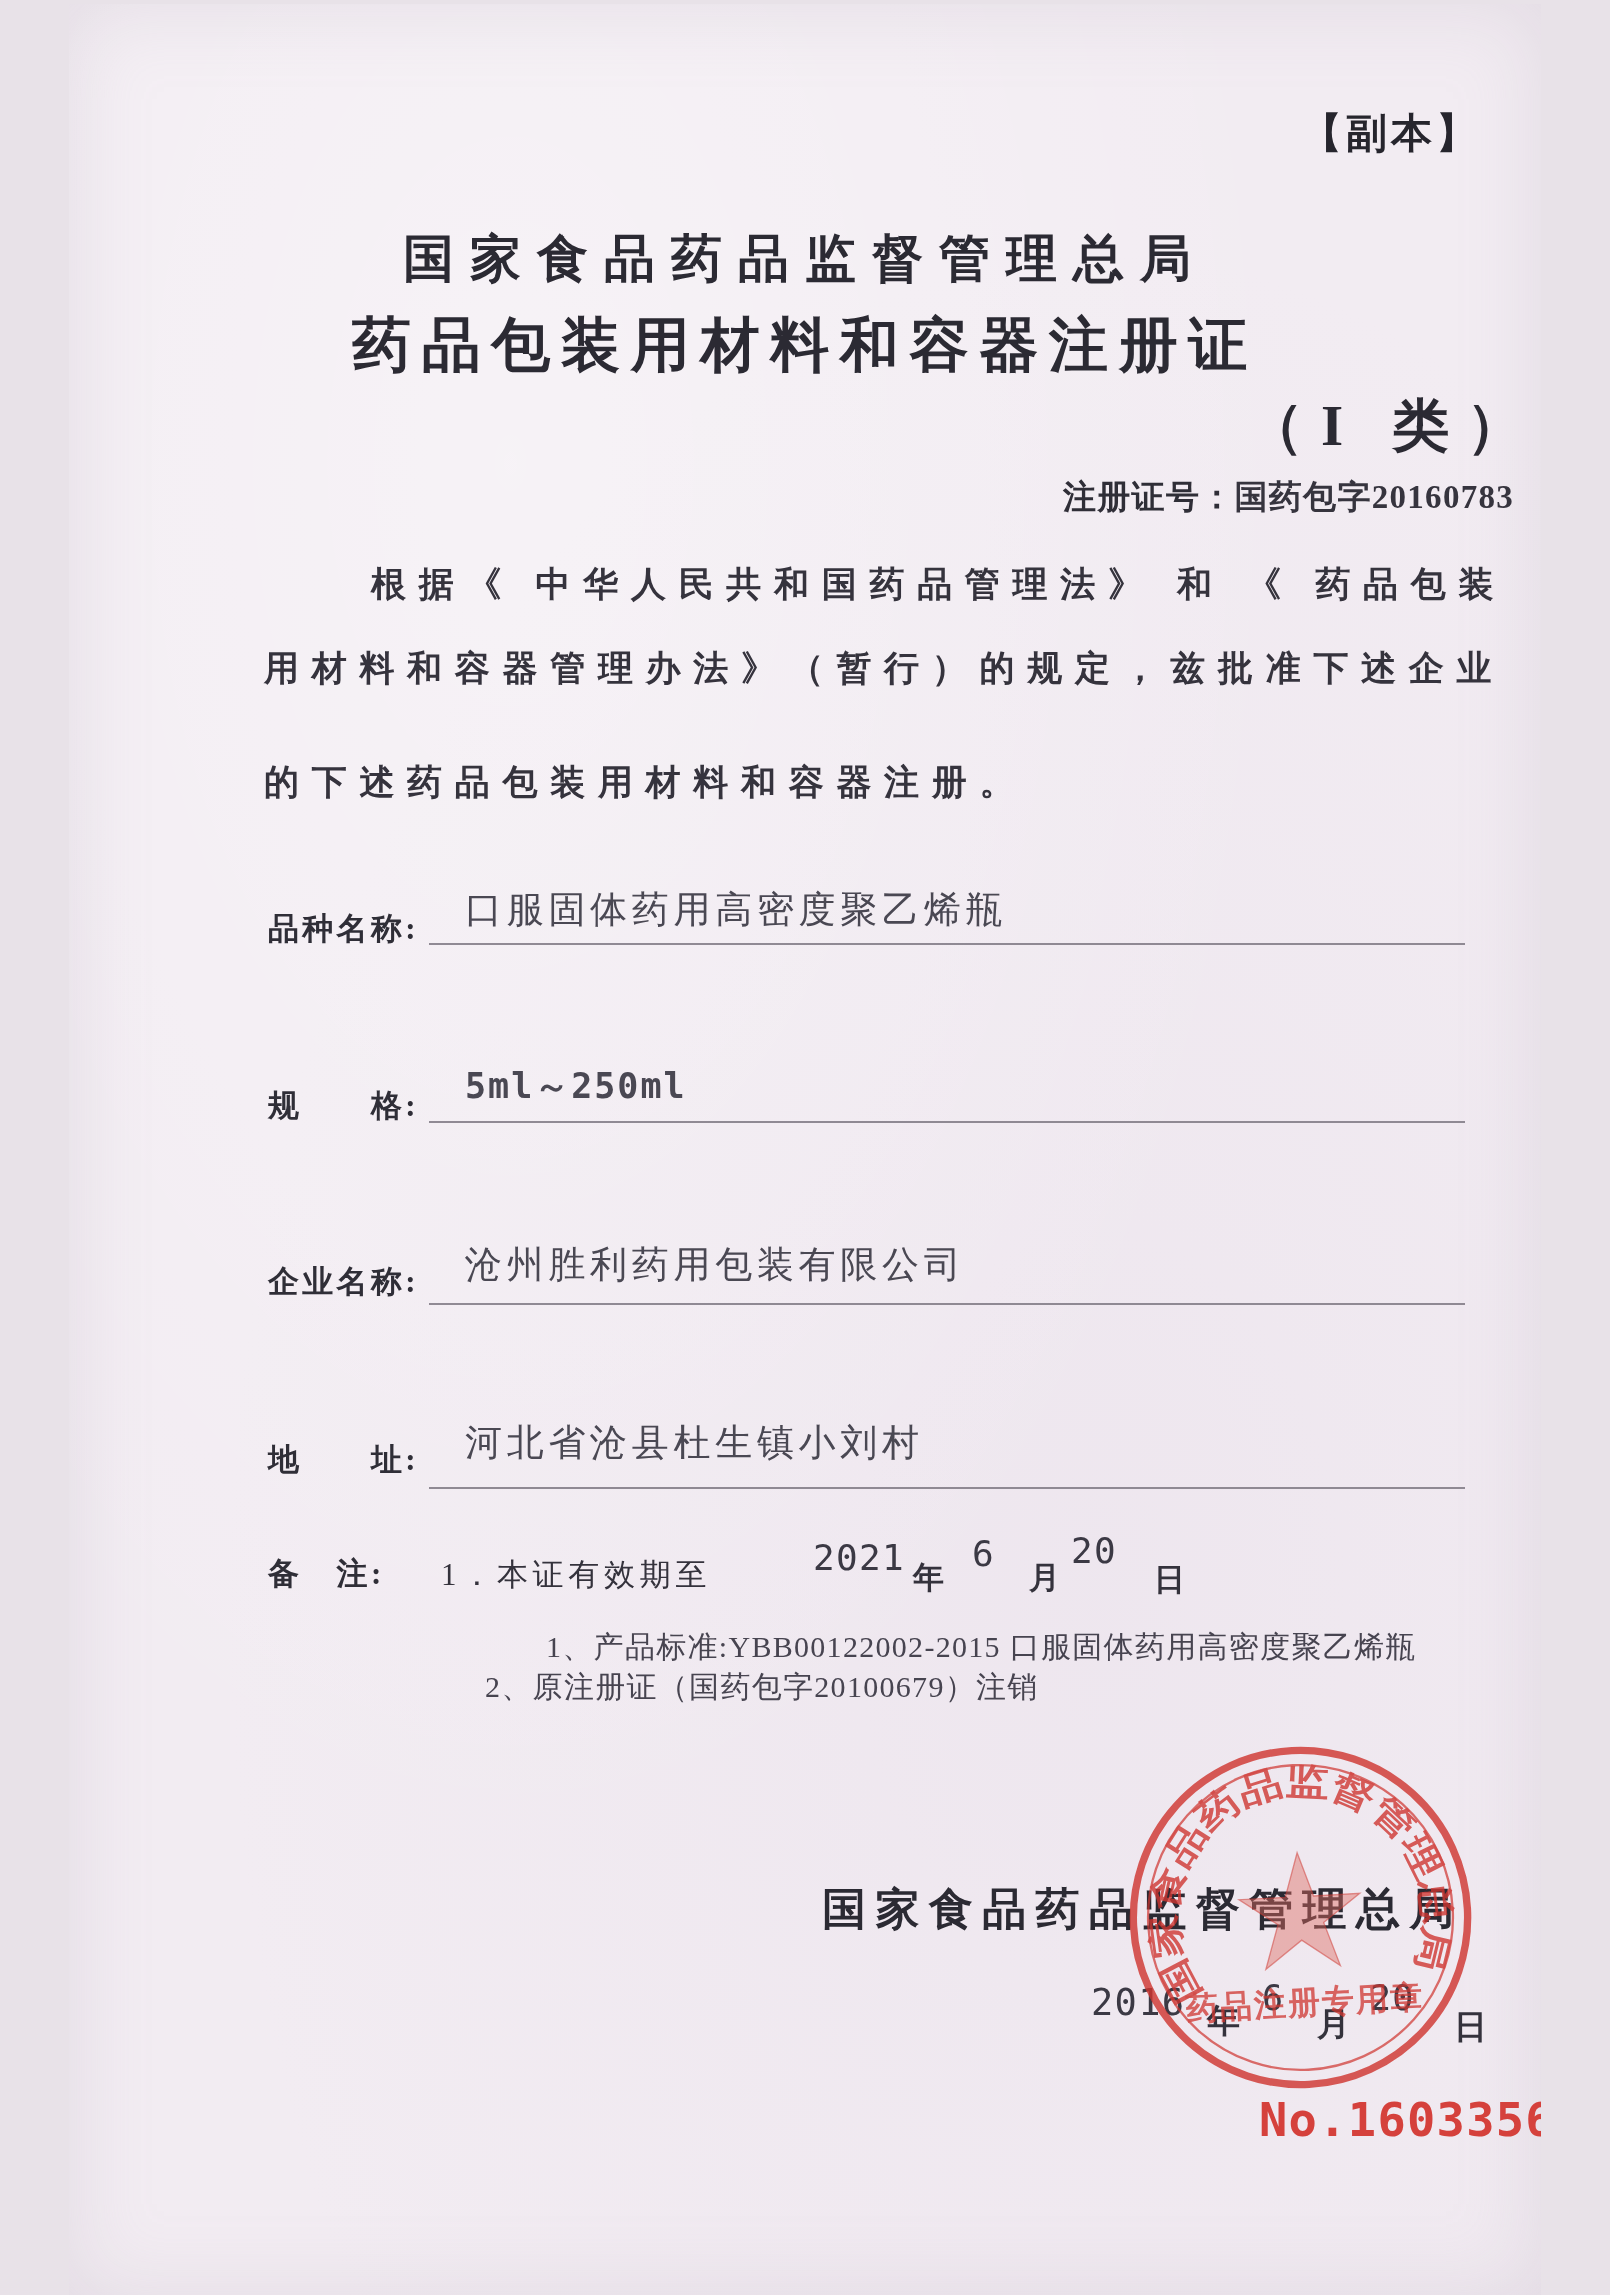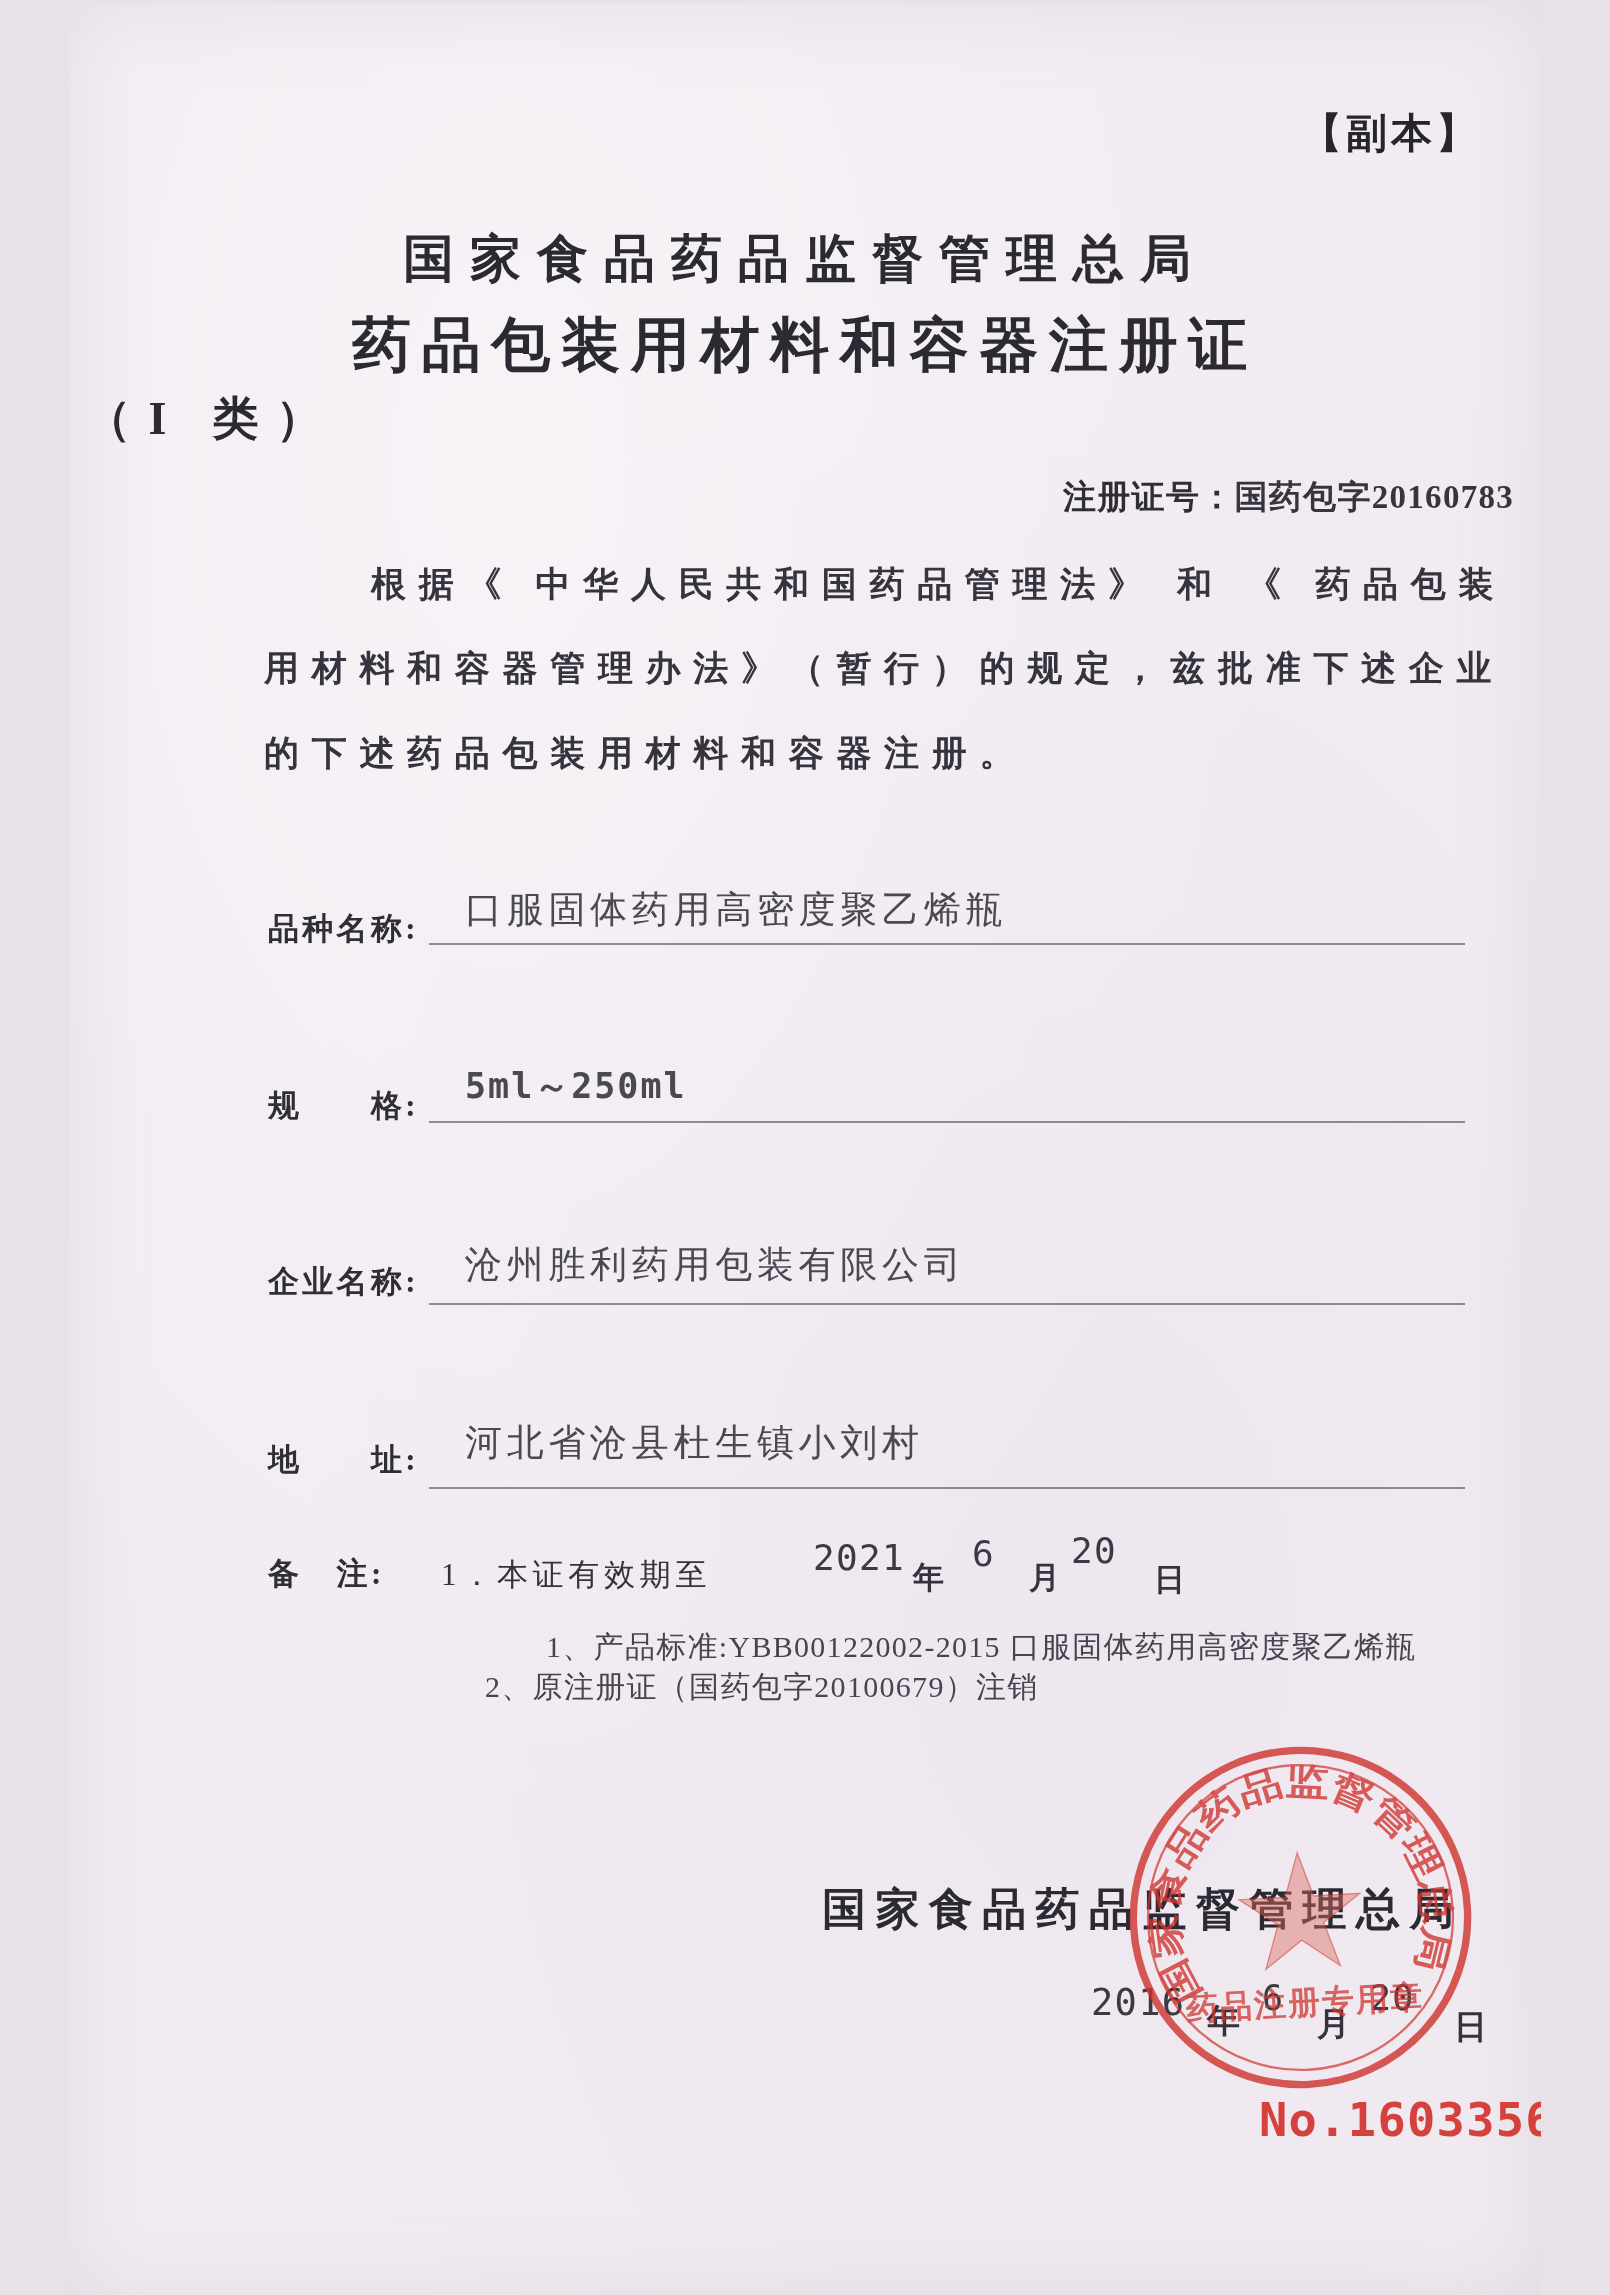--- a/index.html
+++ b/index.html
@@ -24,32 +24,32 @@
   }
   .title-authority {
     left: 0; right: 0; top: 221px; text-align: center;
     font-size: 51px; font-weight: 700; letter-spacing: 16px; color: #2b2a33;
   }
   .title-main {
     left: 0; right: 0; top: 302px; text-align: center;
     font-size: 59px; font-weight: 700; letter-spacing: 10.7px; color: #2b2a33;
   }
   .title-class {
-    left: 16px; right: 0; top: 384px; text-align: left;
-    font-size: 46px; font-weight: 700; letter-spacing: 17.4px; color: #2b2a33;
+    left: 0; right: 0; top: 384px; text-align: right;
+    font-size: 57px; font-weight: 700; letter-spacing: 17.4px; color: #2b2a33;
   }
   .reg-line { left: 994px; top: 471px; font-size: 33px; }
   .reg-label { font-weight: 700; color: #2f2e37; letter-spacing: 1.3px; }
   .reg-number { font-weight: 600; color: #36343e; letter-spacing: 1.3px; }
   .para-line {
     font-size: 35px; font-weight: 600; letter-spacing: 12.7px; color: #35333d;
   }
   .para-1 { left: 302px; top: 557px; }
   .para-2 { left: 195px; top: 641px; }
-  .para-3 { left: 195px; top: 726px; }
+  .para-3 { left: 195px; top: 755px; }
   .field-label {
     left: 199px;
     font-size: 31px; font-weight: 700; letter-spacing: 3.3px; color: #2f2e37;
   }
   .field-value {
     left: 396px;
     font-size: 37px; font-weight: 500; color: #4a4853; letter-spacing: 4.7px;
   }
   .field-value.mono { font-family: "DejaVu Sans Mono", "Liberation Mono", monospace; font-size: 35px; letter-spacing: 2px; font-weight: bold; }
   .underline {

